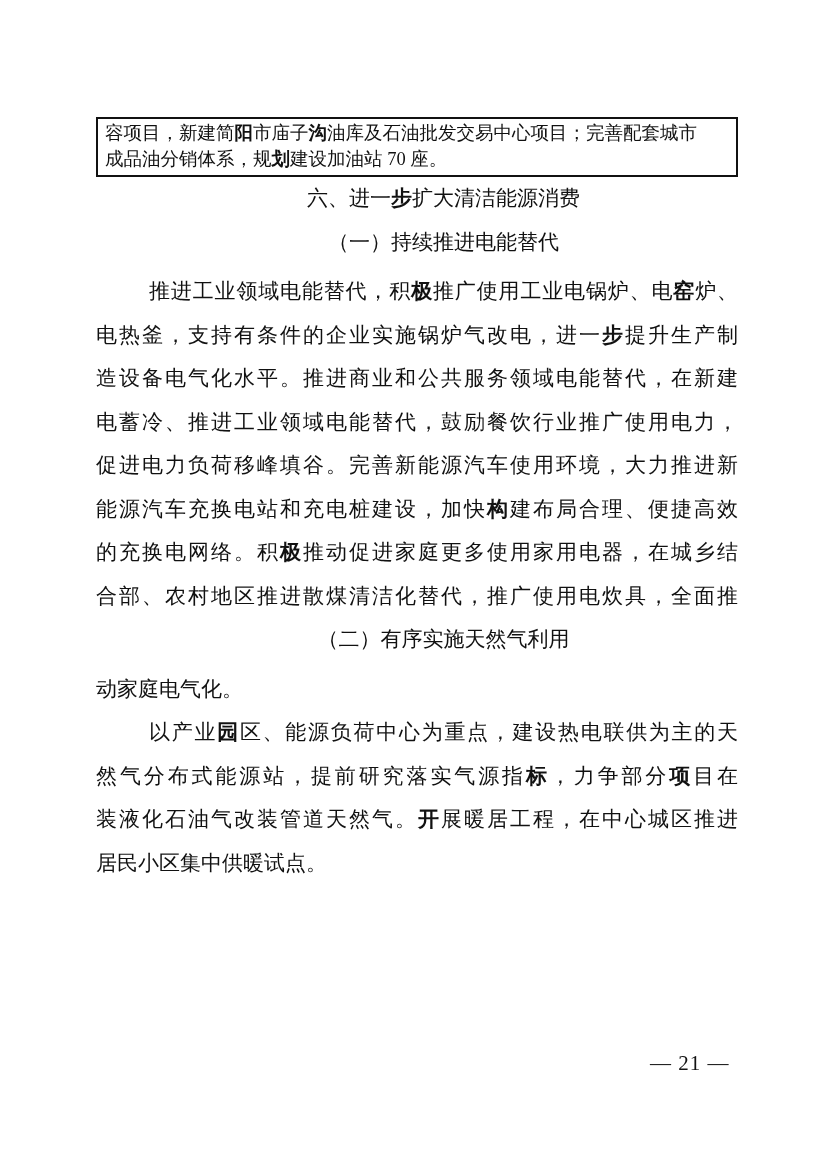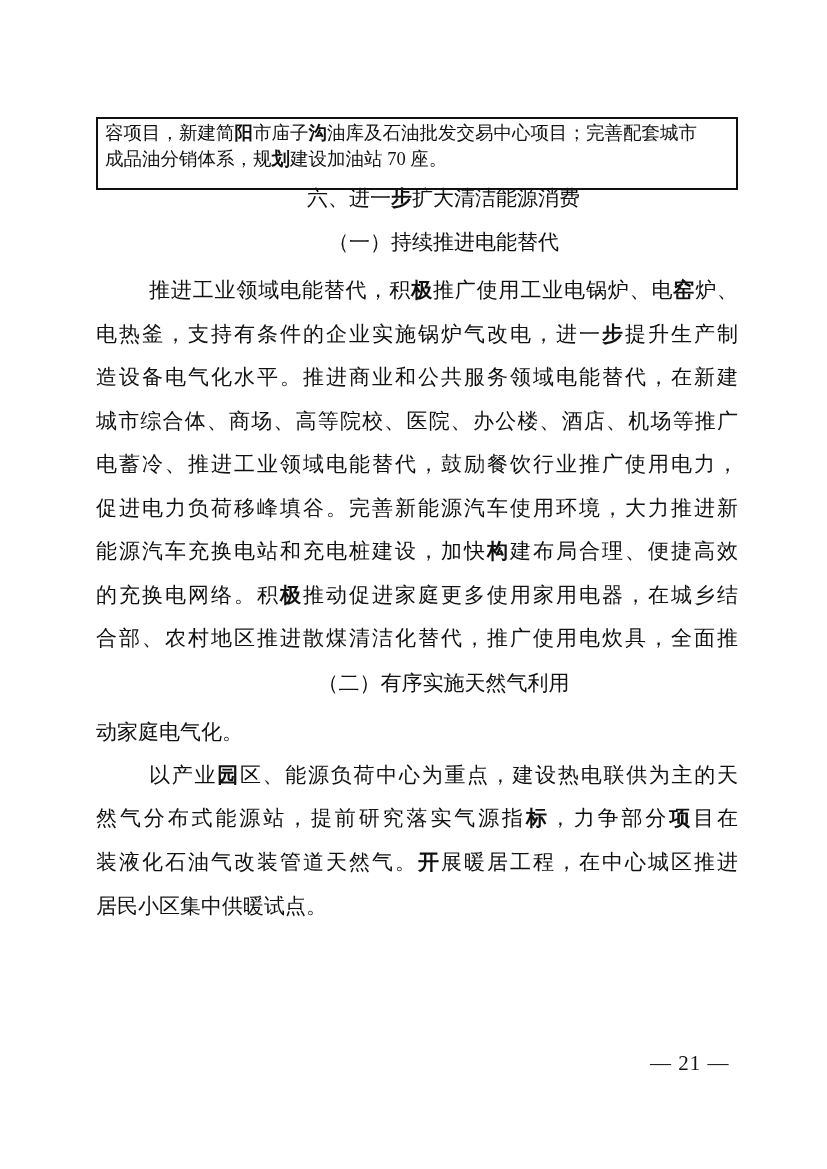--- a/index.html
+++ b/index.html
@@ -12,21 +12,21 @@
     font-family: "Liberation Serif", "DejaVu Serif", serif;
     overflow: hidden;
   }
   .boxed {
     position: absolute;
     left: 96px;
     top: 117px;
     width: 642px;
     box-sizing: border-box;
     border: 2px solid #111111;
-    padding: 2px 7px 16px 7px;
+    padding: 2px 7px 3px 7px;
   }
   .boxed .line {
     font-size: 18.5px;
     height: 25.5px;
     line-height: 25.5px;
   }
   .bodytext {
     position: absolute;
     left: 96px;
     top: 177px;
@@ -36,21 +36,20 @@
   .line {
     height: 43.5px;
     line-height: 43.5px;
     overflow: hidden;
     text-align: left;
     color: #111111;
   }
   .just {
     text-align: justify;
     text-align-last: justify;
-    font-family: Liberation Mono, monospace;
   }
   .ind { text-indent: 53px; text-align: center; }
   .gap { margin-bottom: 6px; }
   .bold { font-weight: 700; }
   .pageno {
     position: absolute;
     left: 650px;
     top: 1049px;
     font-size: 21px;
     line-height: 28px;
@@ -66,21 +65,20 @@
   <div class="boxed" id="box-lines">
       <div class="line"><span>容项目，新建简</span><span class="bold">阳</span><span>市庙子</span><span class="bold">沟</span><span>油库及石油批发交易中心项目；完善配套城市</span></div>
       <div class="line"><span>成品油分销体系，规</span><span class="bold">划</span><span>建设加油站 70 座。</span></div>
     </div>
   <div class="bodytext" id="body-lines">
       <div class="line ind"><span>六、进一</span><span class="bold">步</span><span>扩大清洁能源消费</span></div>
       <div class="line ind gap"><span>（一）持续推进电能替代</span></div>
       <div class="line just ind"><span>推进工业领域电能替代，积</span><span class="bold">极</span><span>推广使用工业电锅炉、电</span><span class="bold">窑</span><span>炉、</span></div>
       <div class="line just"><span>电热釜，支持有条件的企业实施锅炉气改电，进一</span><span class="bold">步</span><span>提升生产制</span></div>
       <div class="line just"><span>造设备电气化水平。推进商业和公共服务领域电能替代，在新建</span></div>
-      <div class="line just"><span>城市综合体、商场、高等院校、医院、办公楼、酒店、机场等推广</span></div>
       <div class="line just"><span>电蓄冷、推进工业领域电能替代，鼓励餐饮行业推广使用电力，</span></div>
       <div class="line just"><span>促进电力负荷移峰填谷。完善新能源汽车使用环境，大力推进新</span></div>
       <div class="line just"><span>能源汽车充换电站和充电桩建设，加快</span><span class="bold">构</span><span>建布局合理、便捷高效</span></div>
       <div class="line just"><span>的充换电网络。积</span><span class="bold">极</span><span>推动促进家庭更多使用家用电器，在城乡结</span></div>
       <div class="line just"><span>合部、农村地区推进散煤清洁化替代，推广使用电炊具，全面推</span></div>
       <div class="line ind gap"><span>（二）有序实施天然气利用</span></div>
       <div class="line"><span>动家庭电气化。</span></div>
       <div class="line just ind"><span>以产业</span><span class="bold">园</span><span>区、能源负荷中心为重点，建设热电联供为主的天</span></div>
       <div class="line just"><span>然气分布式能源站，提前研究落实气源指</span><span class="bold">标</span><span>，力争部分</span><span class="bold">项</span><span>目在</span></div>
       <div class="line just"><span>装液化石油气改装管道天然气。</span><span class="bold">开</span><span>展暖居工程，在中心城区推进</span></div>

